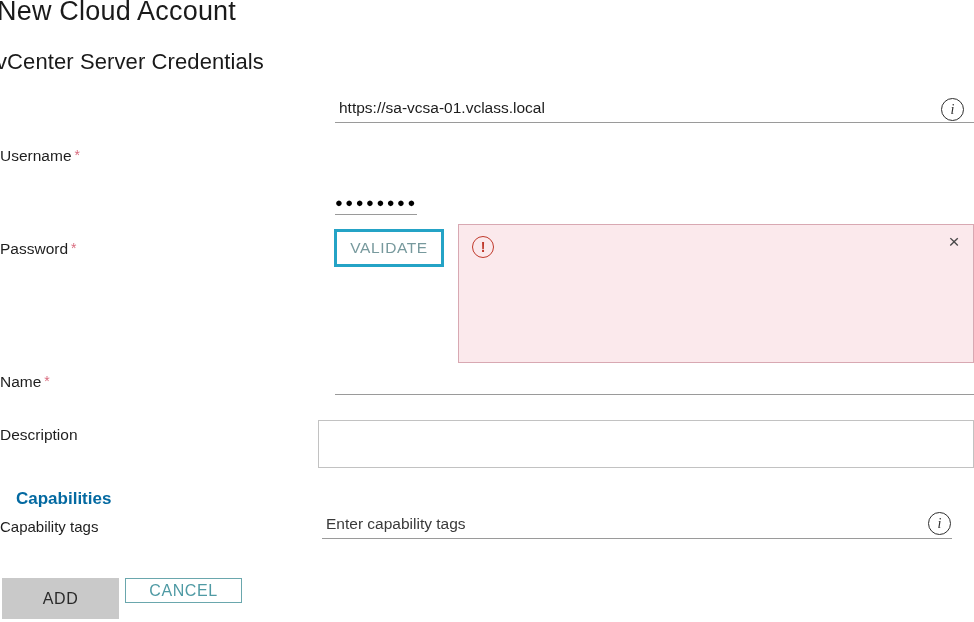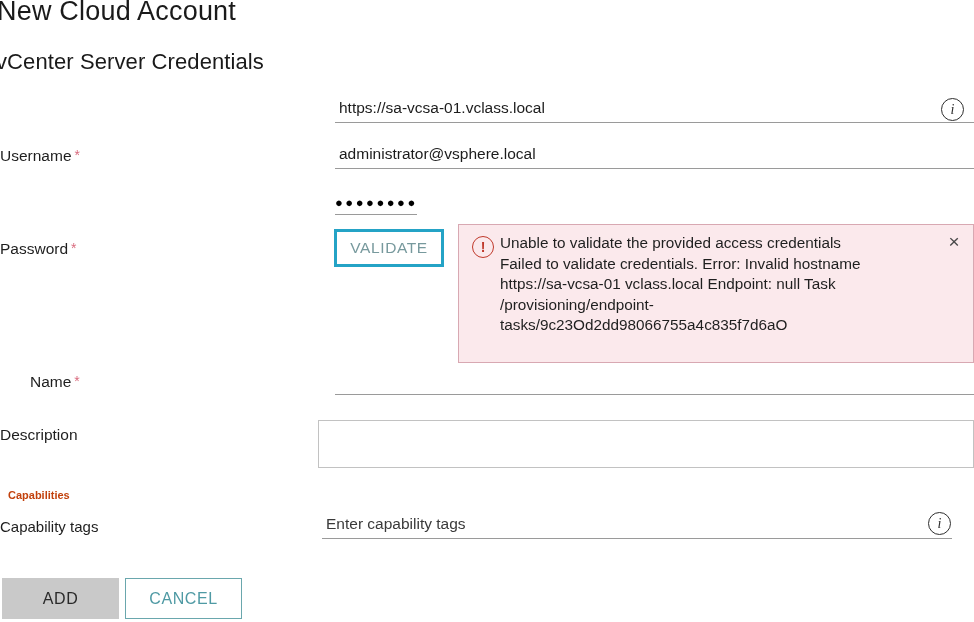--- a/index.html
+++ b/index.html
@@ -26,40 +26,40 @@
   }
   #section-title {
     left: -4px; top: 49px;
     font-size: 22px;
     font-weight: 400;
     letter-spacing: .1px;
     color: #1a1a1a;
     white-space: nowrap;
   }
   #capabilities-title {
-    left: 8px; top: 489px;
-    font-size: 11px;
+    left: 16px; top: 489px;
+    font-size: 17px;
     font-weight: 700;
-    color: #c2410c;
+    color: #0369a1;
     white-space: nowrap;
   }
 
   
   .field-label {
     font-size: 15.5px;
     color: #1e1e1e;
     white-space: nowrap;
     font-weight: 400;
   }
   .req { color: #d96b7e; font-size: 14px; margin-left: 3px; vertical-align: 1px; }
 
   #label-fqdn     { left: 0px;  top: 101px; }
   #label-username { left: 0px;  top: 147px; }
   #label-password { left: 0px;  top: 192px; margin-top: 48px; }
-  #label-name     { left: 0px;  top: 373px; margin-left: 30px; }
+  #label-name     { left: 0px;  top: 373px; }
   #label-desc     { left: 0px;  top: 426px; }
   #label-captags  { left: 0px;  top: 518px; font-size: 15px; }
 
   
   .uline-input {
     border: none;
     border-bottom: 1.6px solid #9a9a9a;
     background: transparent;
     font-family: "Liberation Sans", sans-serif;
     font-size: 15.5px;
@@ -171,21 +171,21 @@
     background: #c9c9c9;
     border: none;
     color: #2a2a2a;
     font-size: 16px;
     letter-spacing: .6px;
     font-family: "Liberation Sans", sans-serif;
     cursor: pointer;
   }
   #cancel-button {
     left: 125px; top: 578px;
-    width: 117px; height: 41px;
+    width: 117px; height: 25px;
     background: #ffffff;
     border: 1.6px solid #6aa7ad;
     color: #4f9aa4;
     font-size: 16px;
     letter-spacing: .6px;
     font-family: "Liberation Sans", sans-serif;
     cursor: pointer;
   }
 </style>
 </head>
@@ -193,37 +193,31 @@
 
 <div id="page">
 
   <div class="abs" id="page-title">New Cloud Account</div>
   <div class="abs" id="section-title">vCenter Server Credentials</div>
 
   <input class="abs uline-input" id="input-fqdn" type="text" value="https://sa-vcsa-01.vclass.local" style="">
   <div class="abs info-icon" id="info-fqdn">i</div>
 
   <div class="abs field-label" id="label-username"><span>Username</span><span class="req">*</span></div>
-  <input class="abs uline-input" id="input-username" type="text" value="administrator@vsphere.local" style="">
 
   <div class="abs field-label" id="label-password"><span>Password</span><span class="req">*</span></div>
   <div class="abs" id="pw-wrap">
     <div id="pw-dots">●●●●●●●●</div>
     <div id="pw-rule"></div>
   </div>
 
   <button class="abs" id="validate-button">VALIDATE</button>
 
   <div class="abs" id="error-panel">
     <div id="error-icon">!</div>
-    <div id="error-text">Unable to validate the provided access credentials
-Failed to validate credentials. Error: Invalid hostname
-https://sa-vcsa-01 vclass.local Endpoint: null Task
-/provisioning/endpoint-
-tasks/9c23Od2dd98066755a4c835f7d6aO</div>
     <button id="error-close">×</button>
   </div>
 
   <div class="abs field-label" id="label-name"><span>Name</span><span class="req">*</span></div>
   <input class="abs uline-input" id="input-name" type="text" value="" style="">
 
   <div class="abs field-label" id="label-desc">Description</div>
   <textarea class="abs" id="input-desc" value="" style=""></textarea>
 
   <div class="abs" id="capabilities-title">Capabilities</div>

